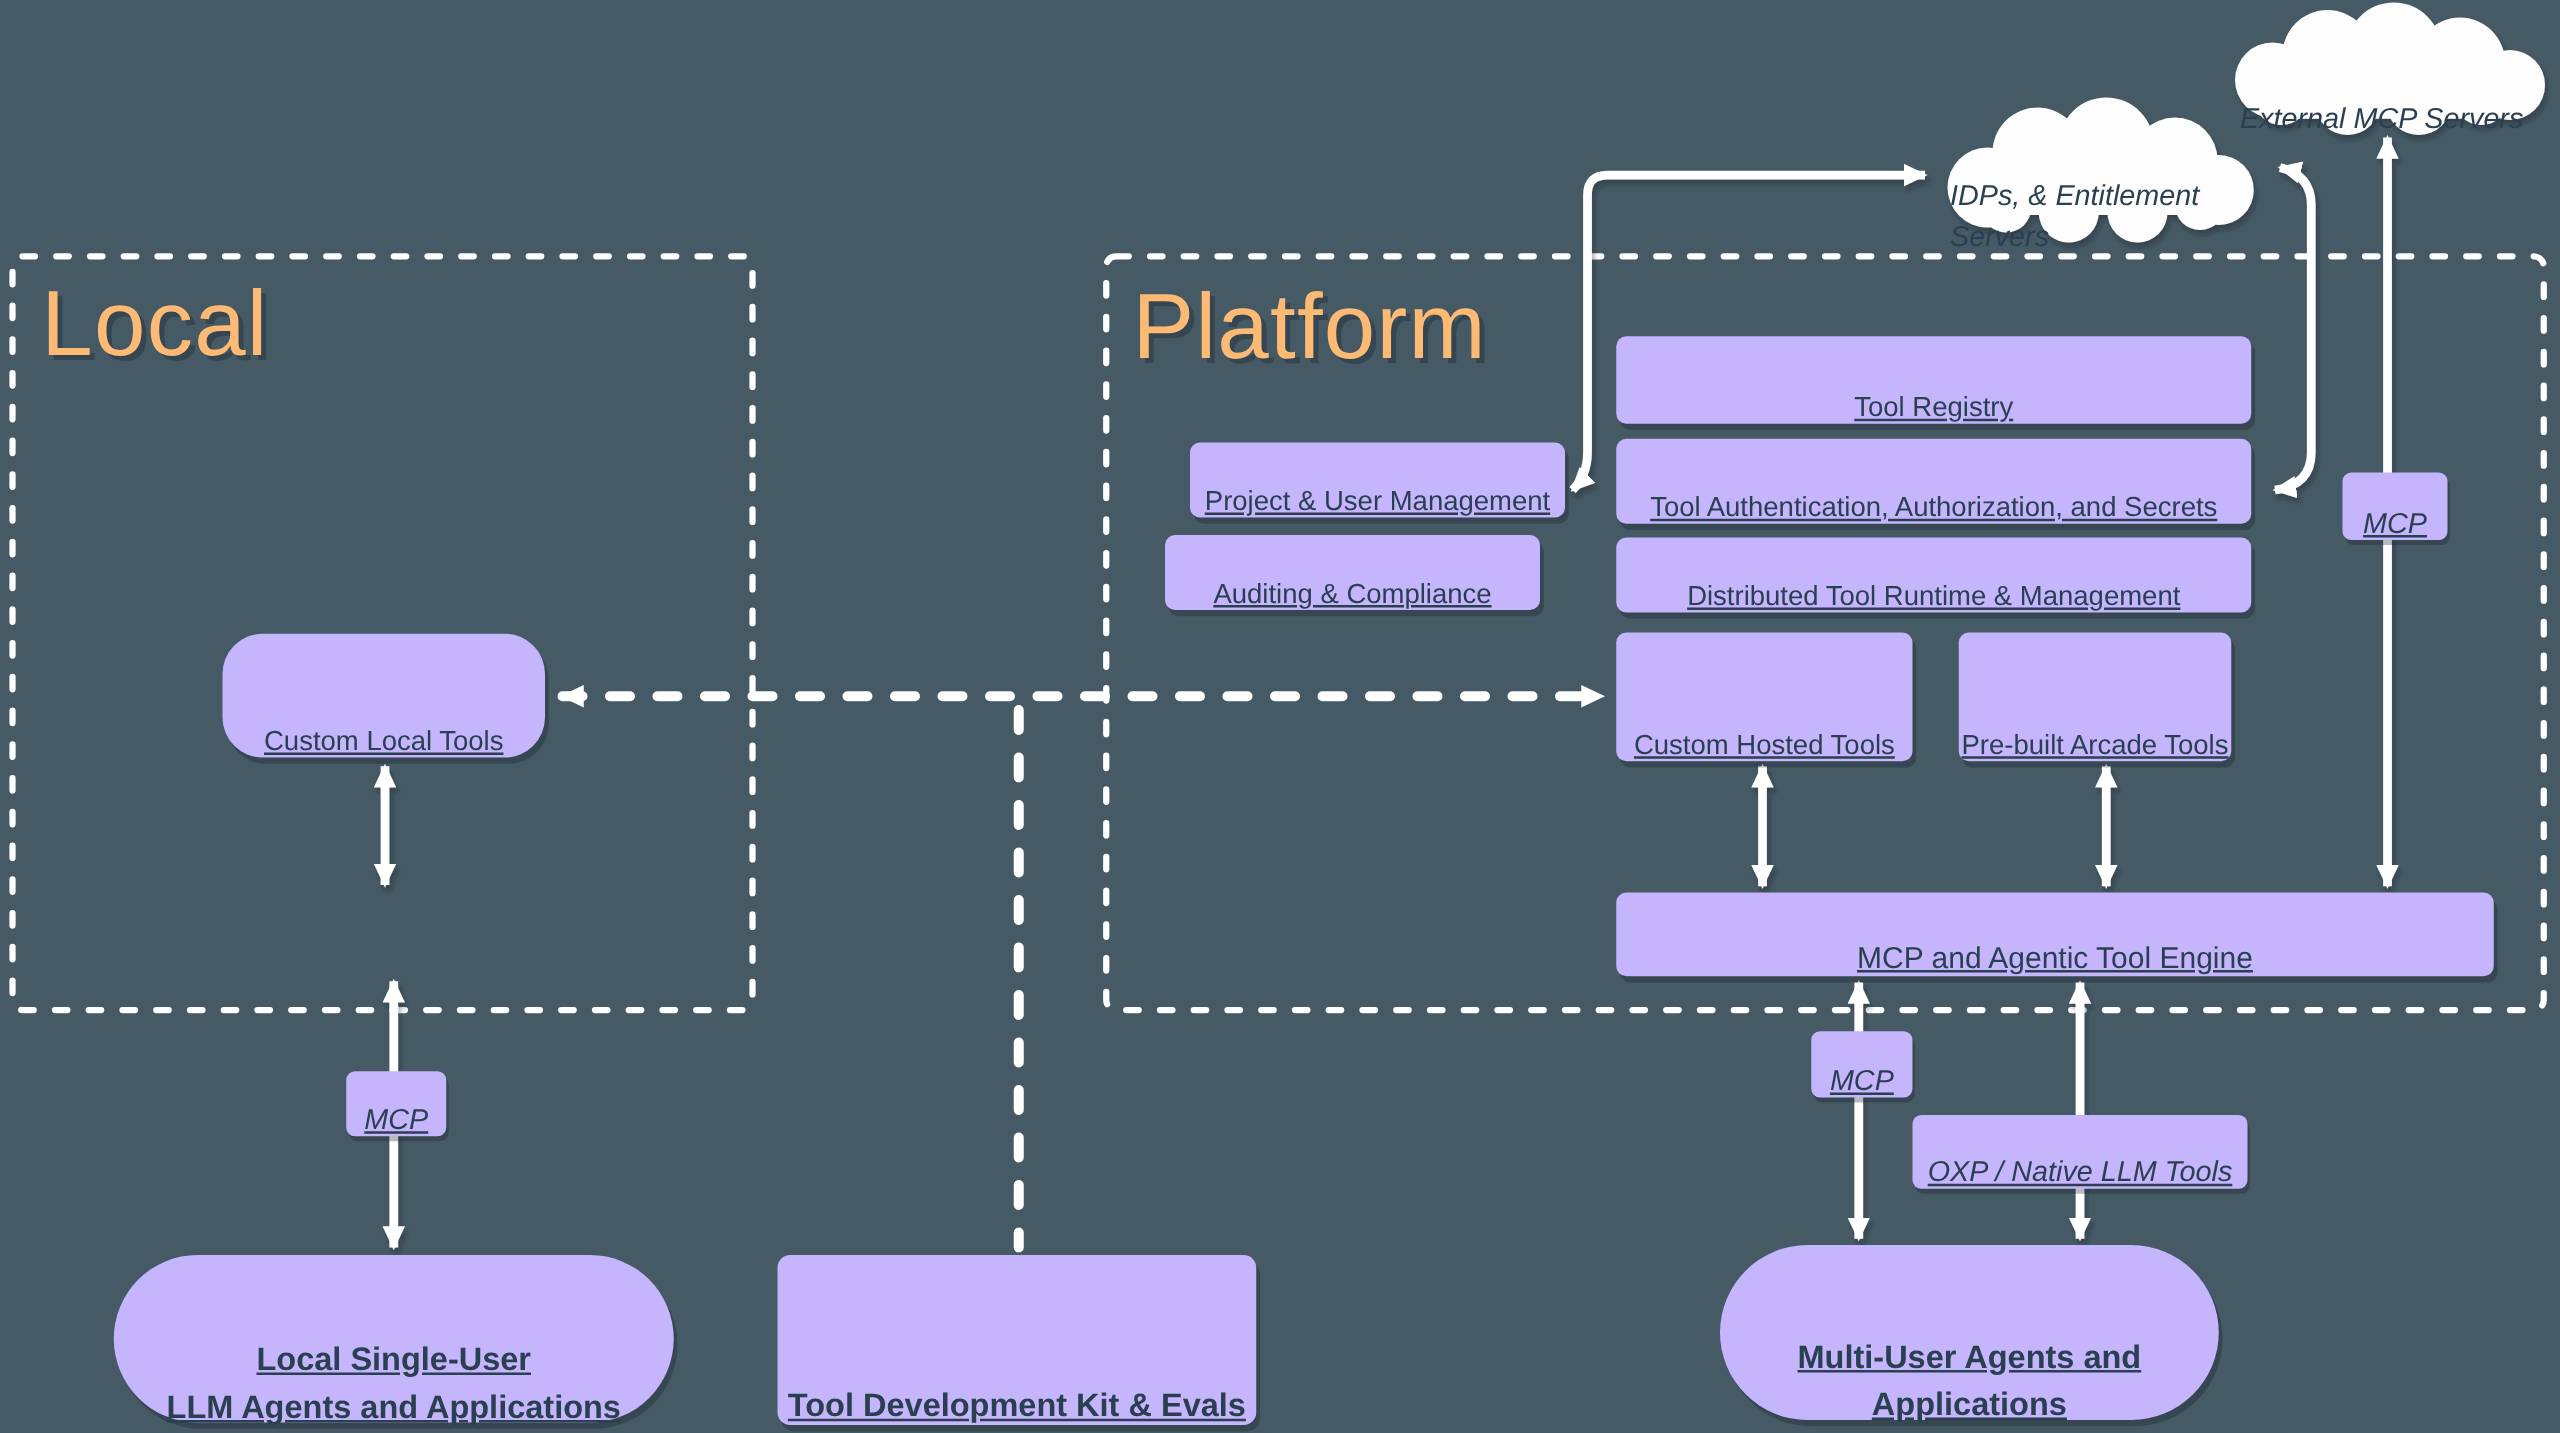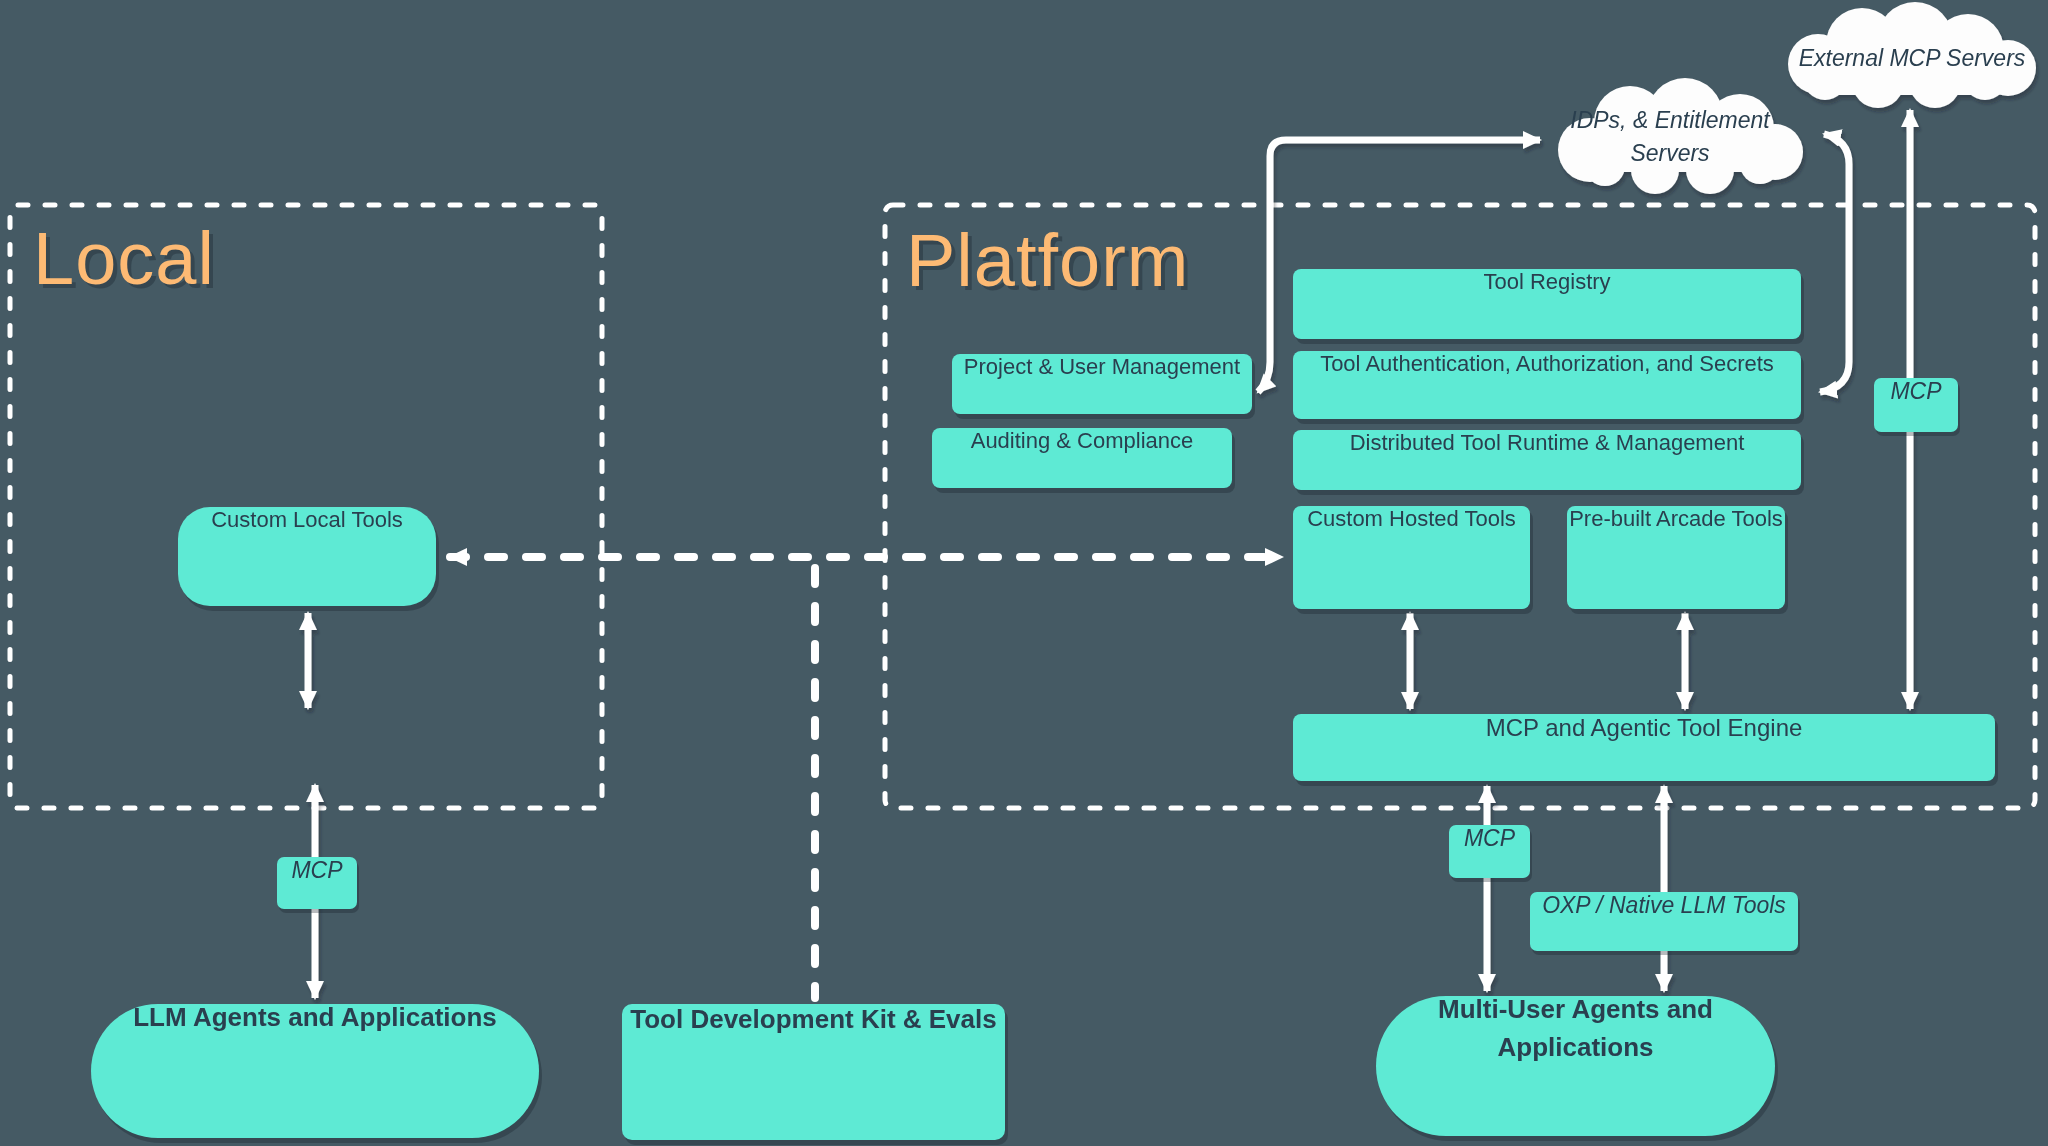--- a/index.html
+++ b/index.html
@@ -9,33 +9,34 @@
     font-family:"Liberation Sans","DejaVu Sans",sans-serif;
     color:#2a3f4f;
   }
   #wires{position:absolute;left:0;top:0;z-index:1;}
   .region-title{
     position:absolute;z-index:2;color:#fdba74;font-weight:normal;
     font-size:74px;letter-spacing:1px;line-height:1;
     text-shadow:4px 4px 0 rgba(24,35,43,0.35);
   }
   .node{
-    position:absolute;z-index:3;background:#5eead4;border-radius:8px;
-    display:flex;align-items:flex-start;justify-content:center;text-align:center;
+    position:absolute;z-index:3;background:#c4b5fd;border-radius:8px;
+    display:flex;align-items:flex-end;justify-content:center;text-align:center;
     font-size:22px;color:#2a3f4f;
     box-shadow:3px 5px 0 rgba(20,31,40,0.30);
+    text-decoration:underline;
   }
   .node .lines{display:flex;flex-direction:column;gap:12px;}
   .pill{border-radius:70px;font-weight:bold;font-size:26px;line-height:1.0;}
   .bold{font-weight:bold;font-size:26px;}
   .tag{font-style:italic;font-size:23px;border-radius:7px;
        box-shadow:2px 4px 0 rgba(20,31,40,0.30);}
   .cloud-label{
     position:absolute;z-index:3;font-style:italic;font-size:23px;
-    color:#2a3f4f;text-align:center;line-height:33px;
+    color:#2a3f4f;text-align:left;line-height:33px;margin-top:36px;
   }
 </style>
 </head>
 <body>
 
 <div id="canvas">
 
   <svg id="wires" width="2048" height="1146" viewBox="0 0 2048 1146">
     <defs>
       <marker id="head" orient="auto-start-reverse" markerUnits="userSpaceOnUse" markerWidth="26" markerHeight="22" refX="17" refY="9">
@@ -150,20 +151,21 @@
   <div class="node tag" style="left:1530px;top:892px;width:268px;height:59px;">
     <span>OXP / Native LLM Tools</span>
     </div>
 
   <div class="node bold" style="left:622px;top:1004px;width:383px;height:136px;border-radius:10px;">
     <span>Tool Development Kit &amp; Evals</span>
     </div>
 
   <div class="node pill" style="left:91px;top:1004px;width:448px;height:134px;">
     <div class="lines">
+      <div>Local Single-User</div>
       <div>LLM Agents and Applications</div>
     </div>
   </div>
 
   <div class="node pill" style="left:1376px;top:996px;width:399px;height:140px;">
     <div class="lines">
       <div>Multi-User Agents and</div>
       <div>Applications</div>
     </div>
   </div>

